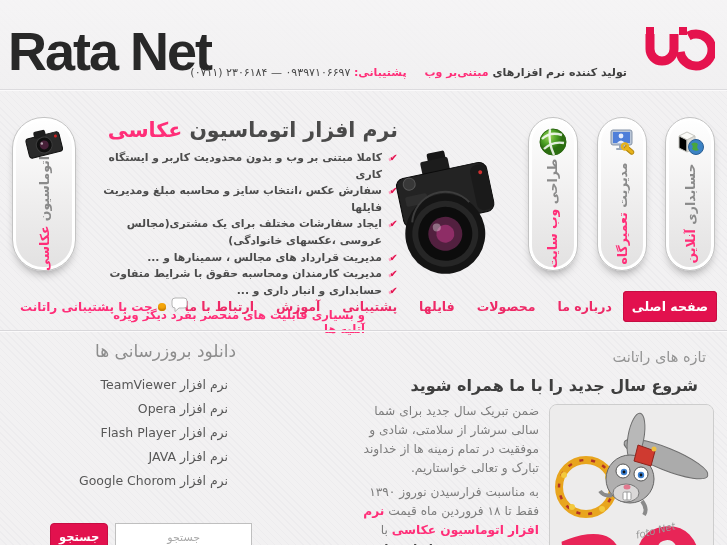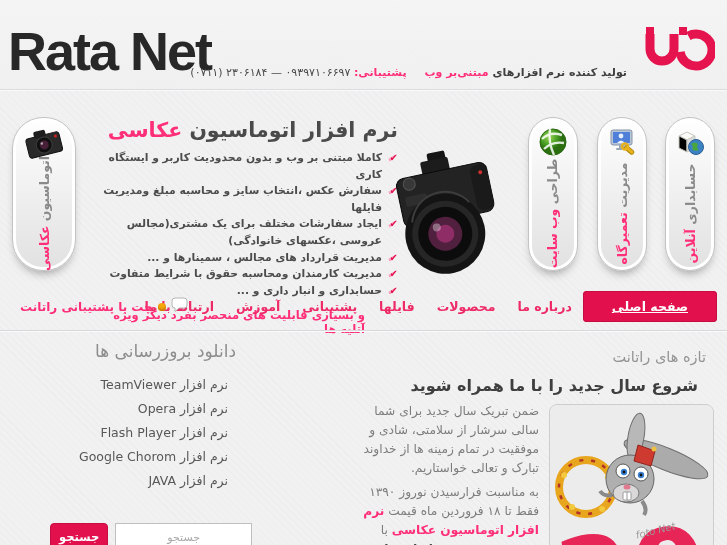--- a/index.html
+++ b/index.html
@@ -45,22 +45,22 @@
   .features li{position:relative;padding-right:16px;font-size:10.8px;font-weight:bold;
     color:#4c4c4c;line-height:16.6px;}
   .features .check{position:absolute;right:0;top:0;color:#e2114e;font-size:10px;
     text-shadow:-2px 1px 0 #ff9bbd;}
   .footnote{margin:9px 33px 0 0;font-size:11.5px;font-weight:bold;color:#ff2e78;}
   .big-camera{position:absolute;left:391px;top:149px;}
   
   .nav{position:absolute;top:291px;right:10px;display:flex;direction:rtl;align-items:center;}
   .nav a{display:block;font-size:12.5px;font-weight:bold;color:#ee2a67;
     text-decoration:none;padding:8px 11px;white-space:nowrap;}
-  .nav a.active{background:#e2114e;color:#fff;border-radius:4px;padding:8px 29px;
-    box-shadow:inset 0 0 0 1px #c60d42;text-decoration:underline;}
+  .nav a.active{background:#e2114e;color:#fff;border-radius:4px;padding:8px 9px;
+    box-shadow:inset 0 0 0 1px #c60d42;}
   .chat{position:absolute;left:20px;top:297px;display:flex;direction:ltr;
     align-items:center;gap:5px;cursor:pointer;}
   .chat .chat-label{direction:rtl;font-size:12px;font-weight:bold;color:#ff2e78;}
   .chat .dot{width:8px;height:8px;border-radius:50%;background:#f5a60a;
     box-shadow:inset 0 -2px 2px #c97d04;}
   .divider{position:absolute;top:330px;left:0;right:0;height:1px;background:#d8d7da;
     box-shadow:0 1px 0 #fbfafb;}
   
   .downloads{position:absolute;left:38px;top:341px;width:198px;direction:rtl;text-align:right;}
   .downloads .col-title{font-size:17px;color:#8d8d8d;margin:0 0 12px;font-weight:normal;}
@@ -251,22 +251,22 @@
 </div>
 
 <div class="divider"></div>
 
 <section class="downloads">
   <h3 class="col-title">دانلود بروزرسانی ها</h3>
   <ul class="dl-list">
     <li>نرم افزار TeamViewer</li>
     <li>نرم افزار Opera</li>
     <li>نرم افزار Flash Player</li>
+    <li>نرم افزار JAVA</li>
     <li>نرم افزار Google Chorom</li>
-    <li>نرم افزار JAVA</li>
   </ul>
 </section>
 
 <div class="search-row">
   <input type="text" placeholder="جستجو" style="">
   <button>جستجو</button>
 </div>
 
 <section class="news">
   <h3 class="col-title">تازه های راتانت</h3>

